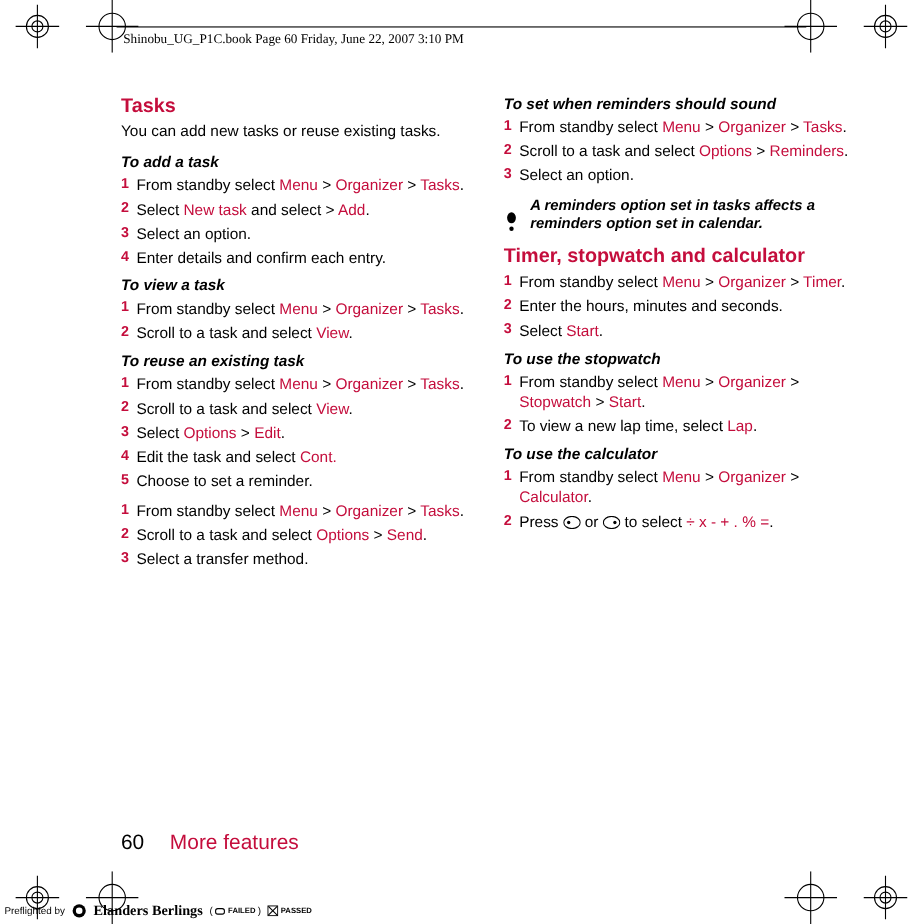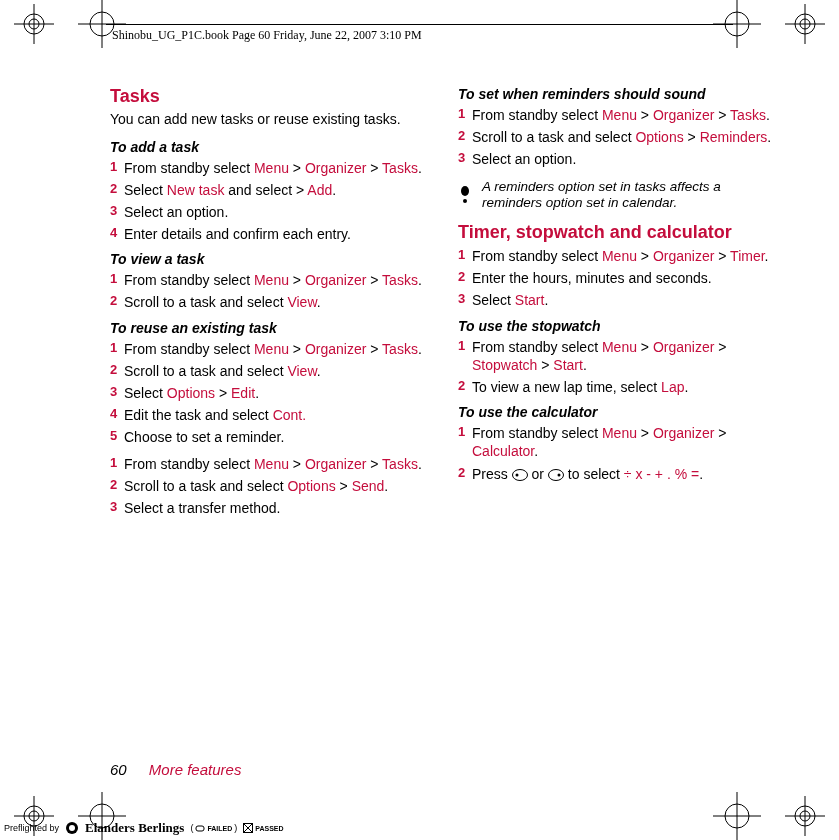--- a/index.html
+++ b/index.html
@@ -27,25 +27,25 @@
   .intro { font-size: 14px; line-height: 1.25; margin-bottom: 10px; }
 
   .proc-title { font-style: italic; font-weight: bold; font-size: 14px; margin-top: 4px; margin-bottom: 4px; }
 
   ol.steps { list-style: none; padding-left: 0; margin-bottom: 8px; }
   ol.steps > li { display: flex; align-items: flex-start; font-size: 14px; line-height: 1.3; margin-bottom: 4px; }
   ol.steps > li .num { color: #c40d3c; font-weight: bold; width: 14px; flex-shrink: 0; font-size: 13px; }
   ol.steps > li .body { flex: 1; }
   .m { color: #c40d3c; }
 
-  .note { display: flex; align-items: center; gap: 10px; margin-top: 10px; margin-bottom: 10px; }
+  .note { display: flex; align-items: flex-end; gap: 10px; margin-top: 10px; margin-bottom: 10px; font-weight: bold; }
   .note .icon { width: 14px; flex-shrink:0; }
   .note .txt { font-style: italic; font-size: 13.5px; line-height: 1.25; }
 
-  .footer-row { position: absolute; left: 110px; bottom: 62px; font-size: 15px; font-style: italic; }
+  .footer-row { position: absolute; left: 110px; bottom: 62px; font-size: 19px; }
   .footer-row .pn { display: inline-block; margin-right: 18px; }
   .footer-row .ft { color: #c40d3c; }
 
   .preflight { position: absolute; left: 4px; bottom: 4px; font-size: 9px; display:flex; align-items:center; gap:6px; }
   .preflight .bold { font-weight: bold; font-family: "Times New Roman", serif; font-size: 13px; }
   .preflight .blk { display:inline-flex; align-items:center; gap:2px; }
   .preflight svg { display:block; }
 
   .keyicon { display:inline-block; vertical-align:middle; }
 </style>

